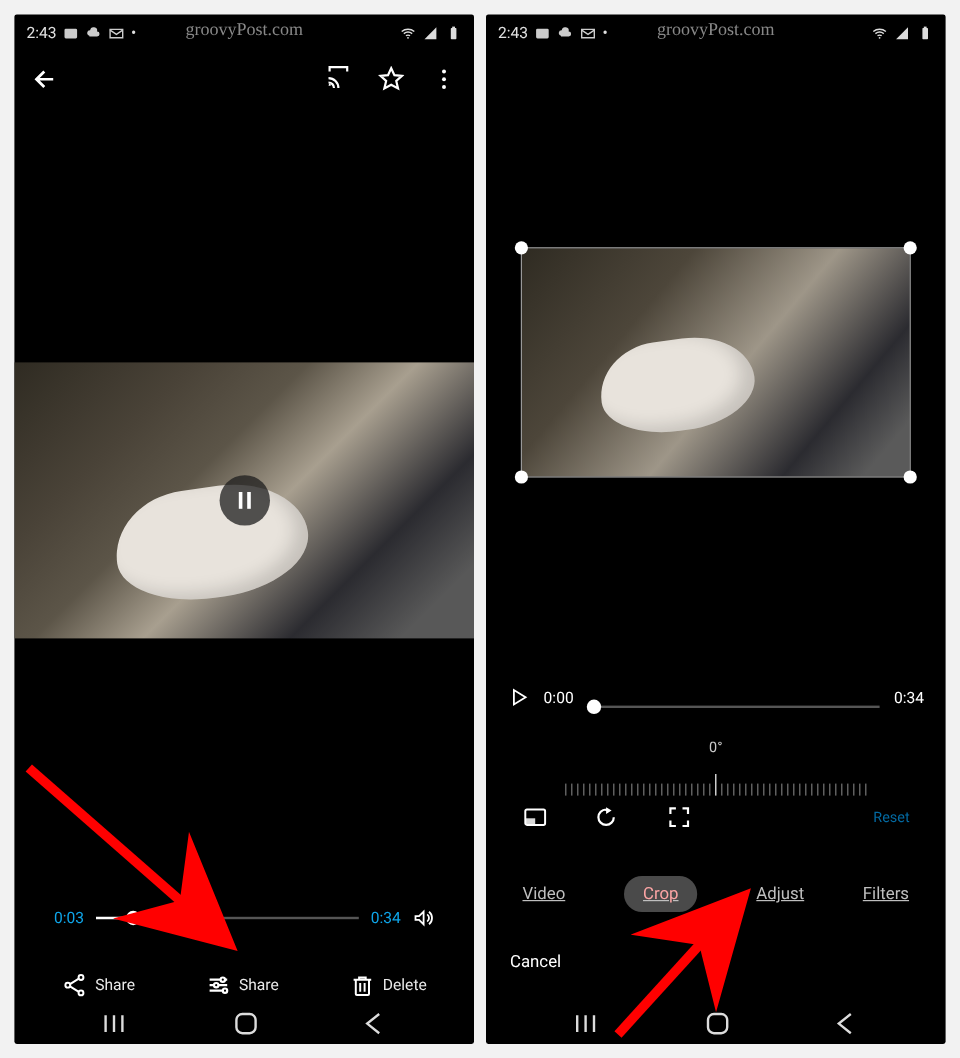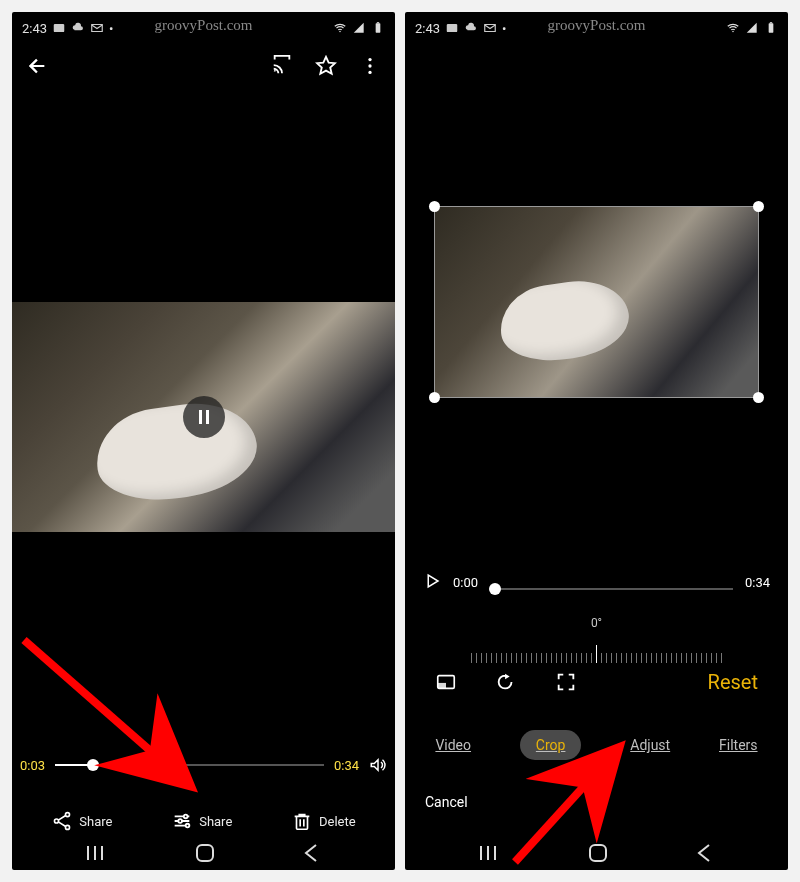--- a/index.html
+++ b/index.html
@@ -88,26 +88,26 @@
     border-radius: 40% 45% 50% 50% / 60% 55% 50% 45%;
     box-shadow: inset -10px -6px 14px rgba(0,0,0,.15);
     transform:rotate(-8deg);
   }
 
   
   .scrubber {
     position:absolute;
     left:0; right:0;
     bottom:96px;
-    padding:0 8px;
+    padding:0 33px;
     display:flex;
     align-items:center;
     gap:10px;
     font-size:13px;
-    color:#fde047;
+    color:#0ea5e9;
   }
   .track {
     flex:1; height:2px; background:#555; position:relative;
   }
   .track .filled { position:absolute; left:0; top:0; bottom:0; background:#fff; }
   .track .thumb { position:absolute; top:50%; transform:translate(-50%,-50%); width:12px; height:12px; border-radius:50%; background:#fff;}
   .left-filled { width:14%; }
   .left-thumb { left:14%; }
 
   
@@ -190,37 +190,37 @@
   .crop-tools {
     position:absolute;
     left:0; right:0;
     top:658px;
     display:flex;
     align-items:center;
     gap:38px;
     padding:0 30px;
   }
   .crop-tools .spacer{flex:1;}
-  .reset { color:#eab308; font-size:20px;}
+  .reset { color:#0369a1; font-size:12px;}
 
   .tab-row {
     position:absolute;
     left:0; right:0;
     top:718px;
     display:flex;
     align-items:center;
     justify-content:space-around;
     padding:0 6px;
     font-size:14px;
     color:#bfbfbf;
     text-decoration:underline;
   }
   .pill {
     background:#4a4a4a;
-    color:#eab308;
+    color:#fca5a5;
     border-radius:18px;
     padding:7px 16px;
   }
 
   .bottom-row {
     position:absolute;
     left:0; right:0;
     top:782px;
     display:flex;
     align-items:center;

